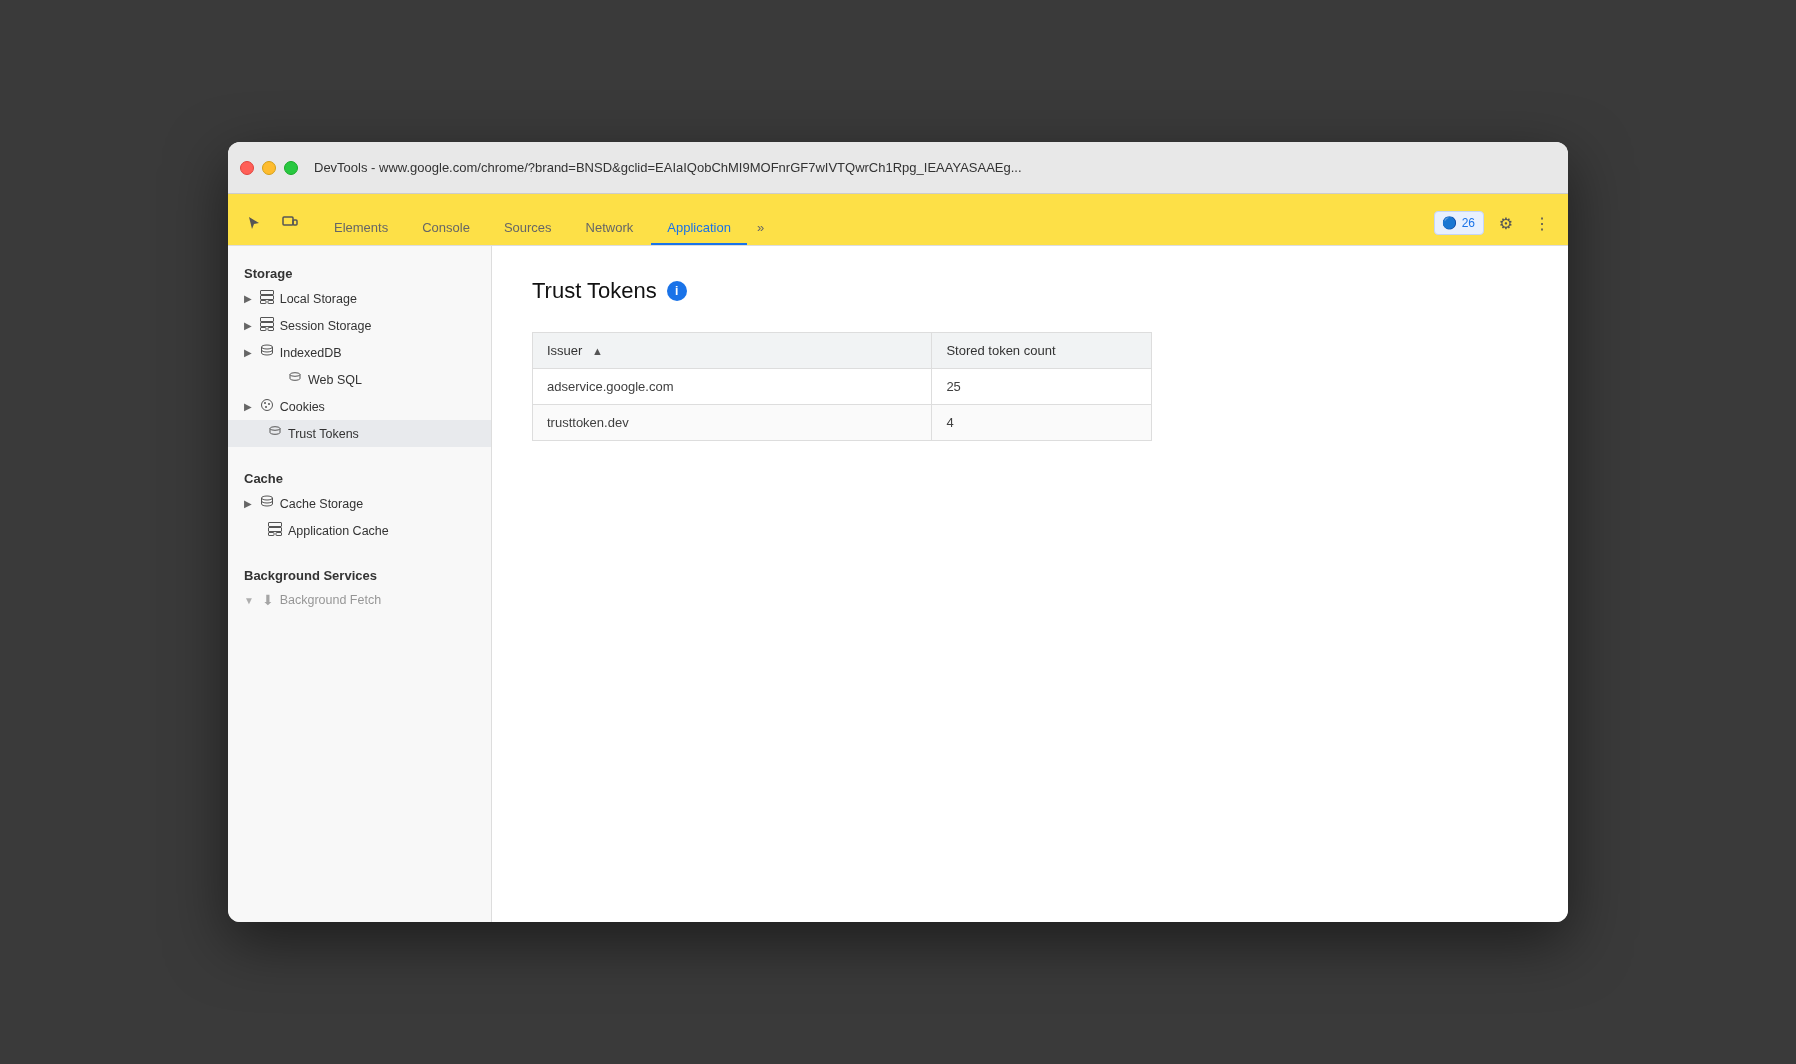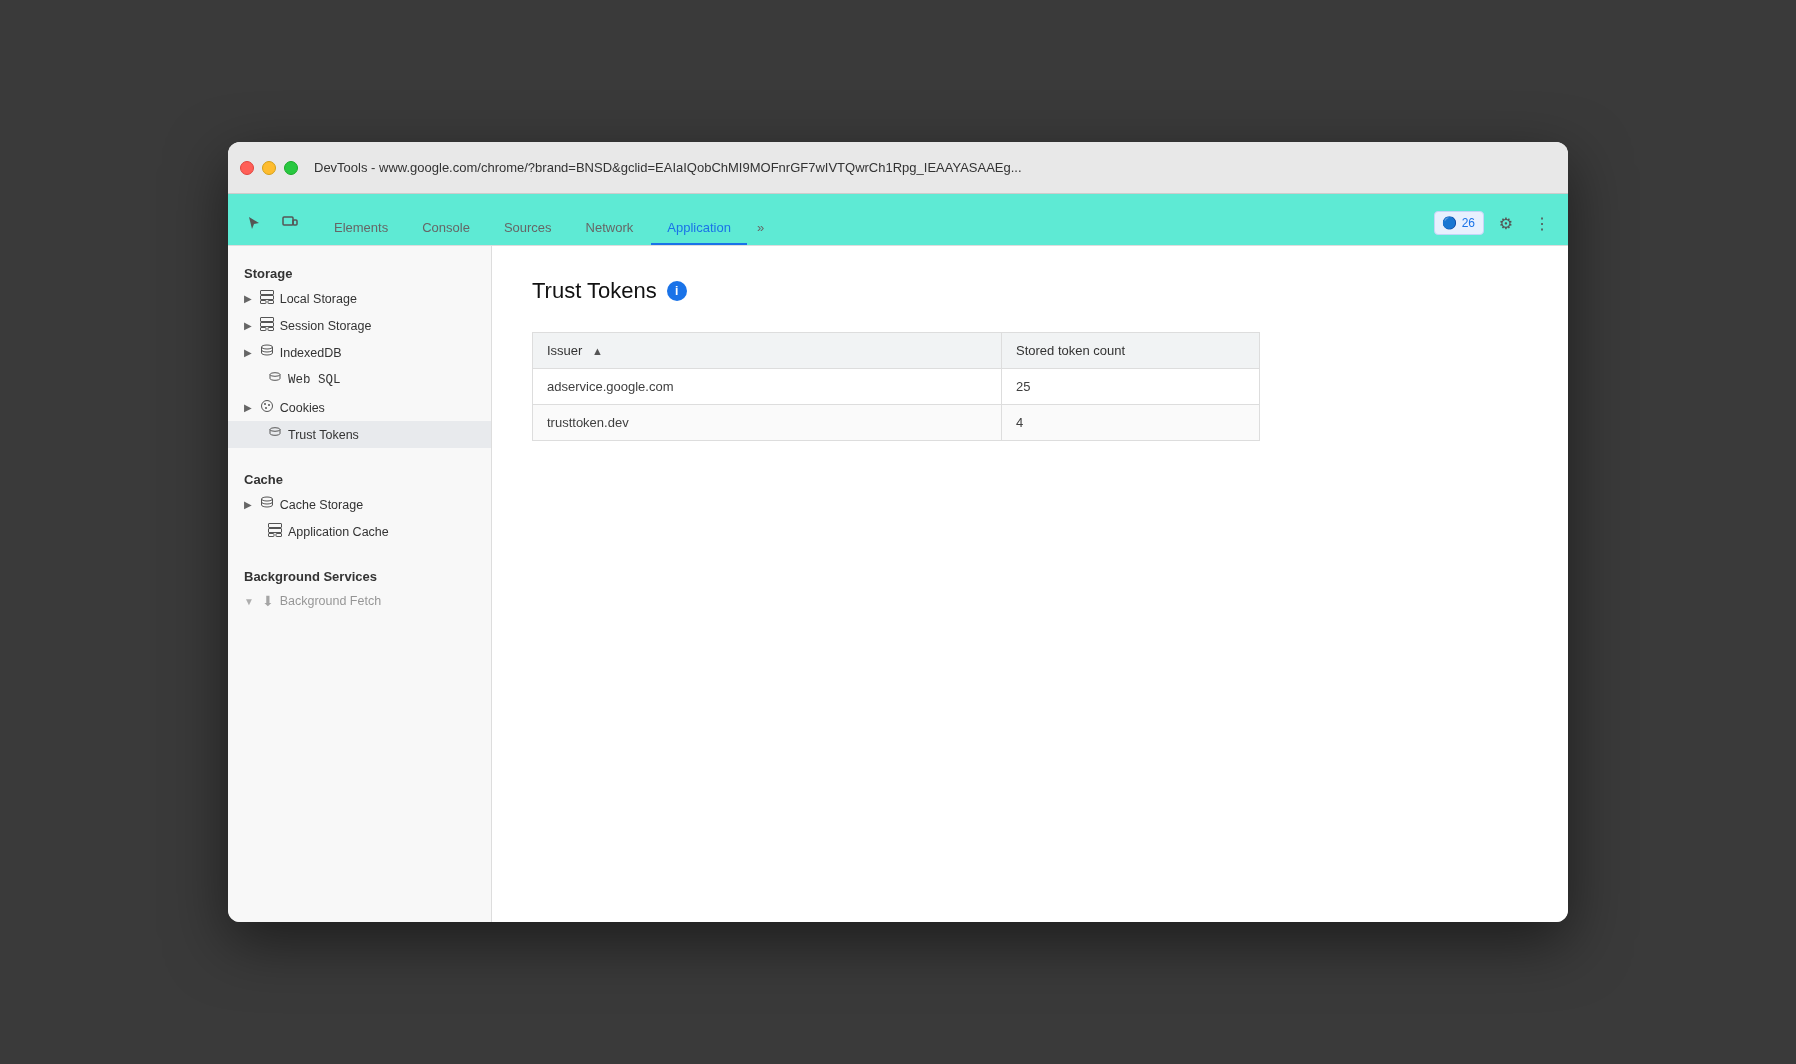--- a/index.html
+++ b/index.html
@@ -48,21 +48,21 @@
     .title-text {
       font-size: 13px;
       color: #333;
       flex: 1;
       overflow: hidden;
       text-overflow: ellipsis;
       white-space: nowrap;
     }
     
     .tab-bar {
-      background: #5eead4;
+      background: #fde047;
       height: 52px;
       display: flex;
       align-items: flex-end;
       padding: 0 12px;
       border-bottom: 1px solid #ddd;
       flex-shrink: 0;
       gap: 2px;
     }
     .tab-bar-tools {
       display: flex;
@@ -216,21 +216,21 @@
       display: flex;
       align-items: center;
       justify-content: center;
       color: white;
       font-size: 12px;
       font-weight: bold;
       cursor: pointer;
     }
     
     .data-table {
-      width: 728px;
+      width: 620px;
       border-collapse: collapse;
       border: 1px solid #ddd;
       font-size: 13px;
     }
     .data-table th {
       background: #f1f3f4;
       padding: 10px 14px;
       text-align: left;
       font-weight: 500;
       color: #333;
@@ -333,21 +333,21 @@
         <span class="sidebar-icon">
           <svg width="14" height="14" viewBox="0 0 14 14" fill="none">
             <ellipse cx="7" cy="3" rx="5.5" ry="2" stroke="#555" stroke-width="1"></ellipse>
             <path d="M1.5 3v3c0 1.1 2.46 2 5.5 2s5.5-.9 5.5-2V3" stroke="#555" stroke-width="1" fill="none"></path>
             <path d="M1.5 6v3c0 1.1 2.46 2 5.5 2s5.5-.9 5.5-2V6" stroke="#555" stroke-width="1" fill="none"></path>
           </svg>
         </span>
         <span>IndexedDB</span>
       </div>
 
-      <div class="sidebar-item" style="padding-left: 40px; font-family: Liberation Mono, monospace;">
+      <div class="sidebar-item" style="padding-left: 60px;">
         <span class="sidebar-icon">
           <svg width="14" height="14" viewBox="0 0 14 14" fill="none">
             <ellipse cx="7" cy="3.5" rx="5" ry="1.8" stroke="#555" stroke-width="1"></ellipse>
             <path d="M2 3.5v4c0 1 2.24 1.8 5 1.8s5-.8 5-1.8v-4" stroke="#555" stroke-width="1" fill="none"></path>
           </svg>
         </span>
         <span>Web SQL</span>
       </div>
 
       <div class="sidebar-item has-arrow">

